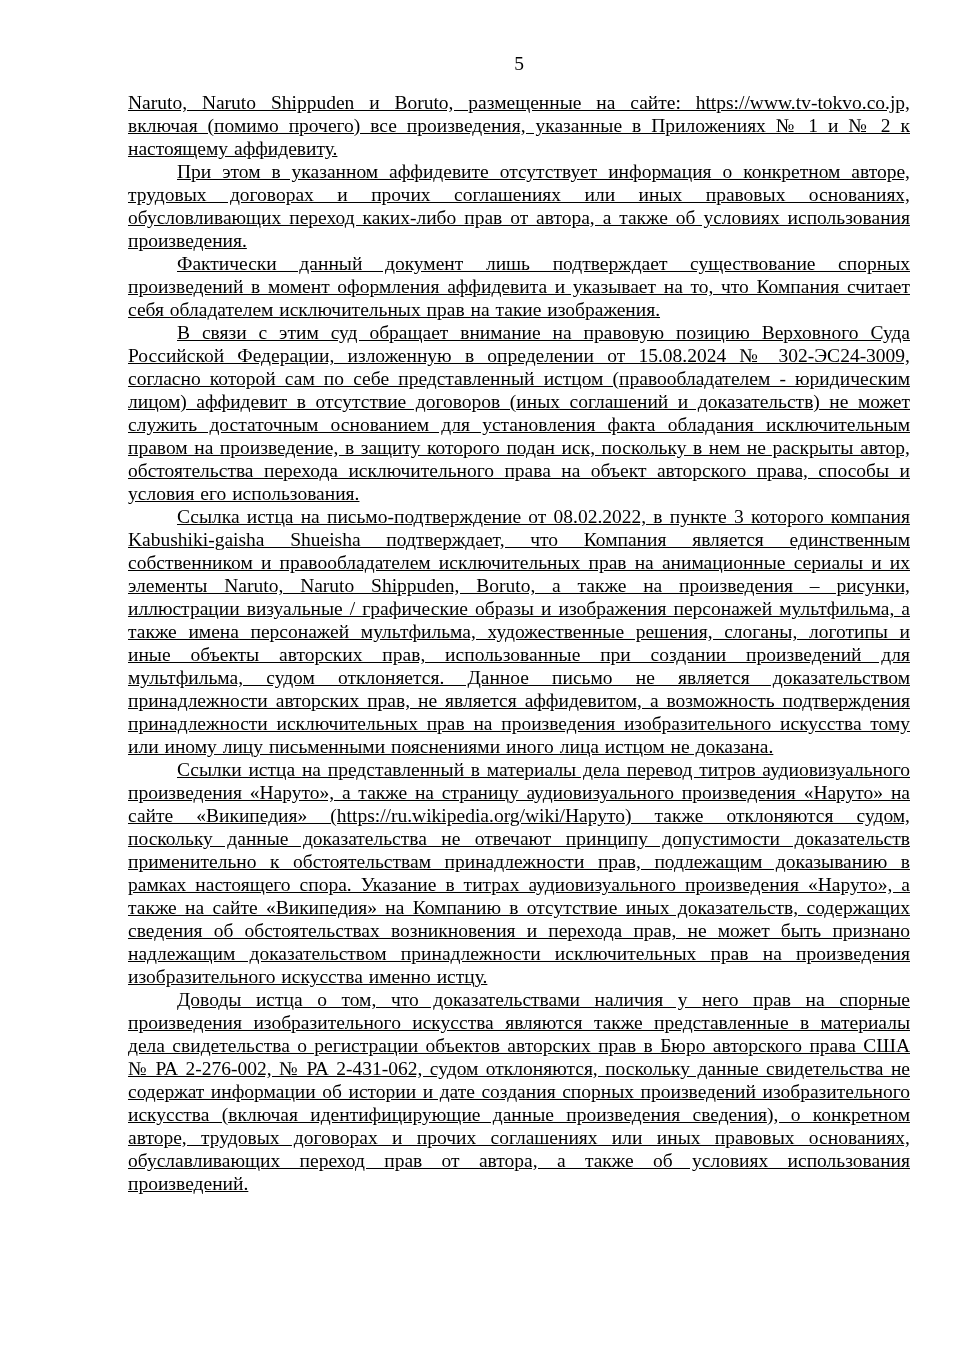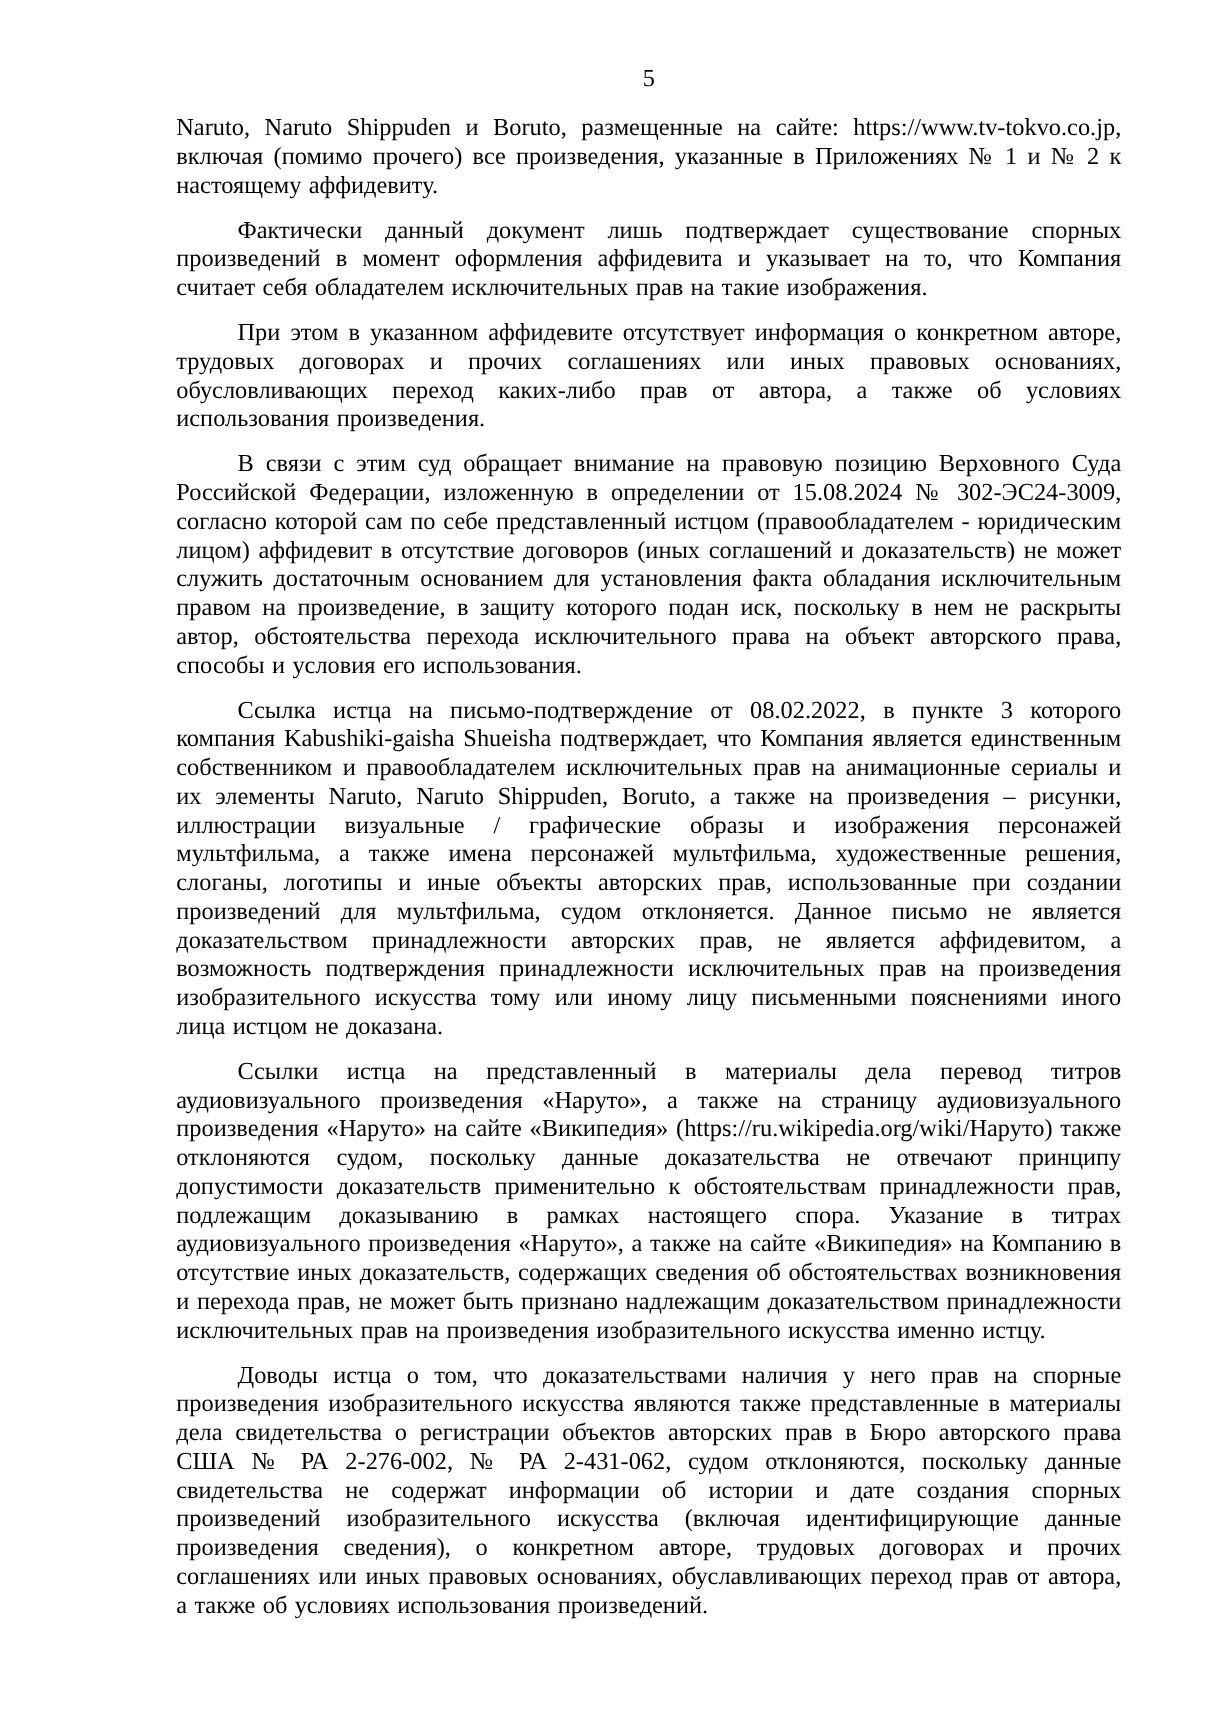--- a/index.html
+++ b/index.html
@@ -20,38 +20,39 @@
     font-size: 19.5px;
     line-height: 23px;
   }
   .page-number {
     text-align: center;
     margin: 0 0 16px 0;
     font-size: 19.5px;
     line-height: 22px;
   }
   .doc-body p {
-    margin: 13px;
+    margin: 0;
     padding: 0;
     text-align: justify;
     text-indent: 49px;
     word-spacing: 1px;
+    text-decoration: underline;
   }
   .doc-body p.continuation {
     text-indent: 0;
   }
 </style>
 </head>
 <body>
 
 <div class="sheet">
   <div class="page-number">5</div>
 
   <div class="doc-body">
     <p class="continuation">Naruto, Naruto Shippuden и Boruto, размещенные на сайте: https://www.tv-tokvo.co.jp, включая (помимо прочего) все произведения, указанные в Приложениях № 1 и № 2 к настоящему аффидевиту.</p>
+    <p>При этом в указанном аффидевите отсутствует информация о конкретном авторе, трудовых договорах и прочих соглашениях или иных правовых основаниях, обусловливающих переход каких-либо прав от автора, а также об условиях использования произведения.</p>
     <p>Фактически данный документ лишь подтверждает существование спорных произведений в момент оформления аффидевита и указывает на то, что Компания считает себя обладателем исключительных прав на такие изображения.</p>
-    <p>При этом в указанном аффидевите отсутствует информация о конкретном авторе, трудовых договорах и прочих соглашениях или иных правовых основаниях, обусловливающих переход каких-либо прав от автора, а также об условиях использования произведения.</p>
     <p>В связи с этим суд обращает внимание на правовую позицию Верховного Суда Российской Федерации, изложенную в определении от 15.08.2024 № 302-ЭС24-3009, согласно которой сам по себе представленный истцом (правообладателем - юридическим лицом) аффидевит в отсутствие договоров (иных соглашений и доказательств) не может служить достаточным основанием для установления факта обладания исключительным правом на произведение, в защиту которого подан иск, поскольку в нем не раскрыты автор, обстоятельства перехода исключительного права на объект авторского права, способы и условия его использования.</p>
     <p>Ссылка истца на письмо-подтверждение от 08.02.2022, в пункте 3 которого компания Kabushiki-gaisha Shueisha подтверждает, что Компания является единственным собственником и правообладателем исключительных прав на анимационные сериалы и их элементы Naruto, Naruto Shippuden, Boruto, а также на произведения – рисунки, иллюстрации визуальные / графические образы и изображения персонажей мультфильма, а также имена персонажей мультфильма, художественные решения, слоганы, логотипы и иные объекты авторских прав, использованные при создании произведений для мультфильма, судом отклоняется. Данное письмо не является доказательством принадлежности авторских прав, не является аффидевитом, а возможность подтверждения принадлежности исключительных прав на произведения изобразительного искусства тому или иному лицу письменными пояснениями иного лица истцом не доказана.</p>
     <p>Ссылки истца на представленный в материалы дела перевод титров аудиовизуального произведения «Наруто», а также на страницу аудиовизуального произведения «Наруто» на сайте «Википедия» (https://ru.wikipedia.org/wiki/Наруто) также отклоняются судом, поскольку данные доказательства не отвечают принципу допустимости доказательств применительно к обстоятельствам принадлежности прав, подлежащим доказыванию в рамках настоящего спора. Указание в титрах аудиовизуального произведения «Наруто», а также на сайте «Википедия» на Компанию в отсутствие иных доказательств, содержащих сведения об обстоятельствах возникновения и перехода прав, не может быть признано надлежащим доказательством принадлежности исключительных прав на произведения изобразительного искусства именно истцу.</p>
     <p>Доводы истца о том, что доказательствами наличия у него прав на спорные произведения изобразительного искусства являются также представленные в материалы дела свидетельства о регистрации объектов авторских прав в Бюро авторского права США № РА 2-276-002, № РА 2-431-062, судом отклоняются, поскольку данные свидетельства не содержат информации об истории и дате создания спорных произведений изобразительного искусства (включая идентифицирующие данные произведения сведения), о конкретном авторе, трудовых договорах и прочих соглашениях или иных правовых основаниях, обуславливающих переход прав от автора, а также об условиях использования произведений.</p>
   </div>
 </div>
 
 </body></html>

